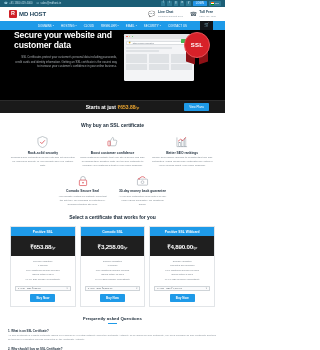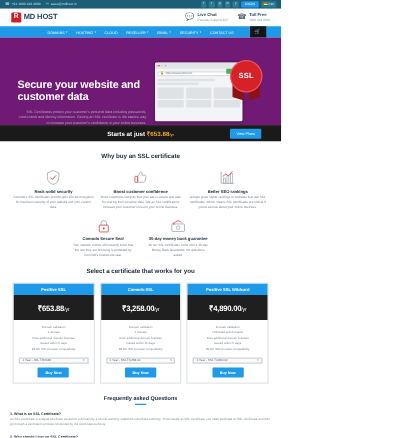--- a/index.html
+++ b/index.html
@@ -77,22 +77,22 @@
   }
   .nav-item .car { font-size: 2.2px; opacity: .85; }
   .nav-cart {
     position: absolute; right: 12px; top: 0; height: 9px; width: 13px;
     background: #111418; display: flex; align-items: center; justify-content: center;
   }
   .nav-cart .cicon { font-size: 4.2px; color: #1e9ae8; line-height: 1; }
 
   
   .hero {
-    height: 70px; background: #701a75;
-    display: flex; align-items: flex-end; padding: 0 8px 0 14px;
+    height: 70px; background: #000000;
+    display: flex; align-items: flex-start; padding: 0 8px 0 14px;
     position: relative; overflow: hidden;
   }
   .hero-copy { width: 108px; padding-right: 5px; }
   .hero-title {
     font-size: 8.6px; font-weight: bold; color: #ffffff;
     line-height: 1.18; letter-spacing: -.15px;
   }
   .hero-sub {
     margin-top: 5px; font-size: 2.85px; color: #a9aeb2;
     line-height: 1.55; text-align: right;

